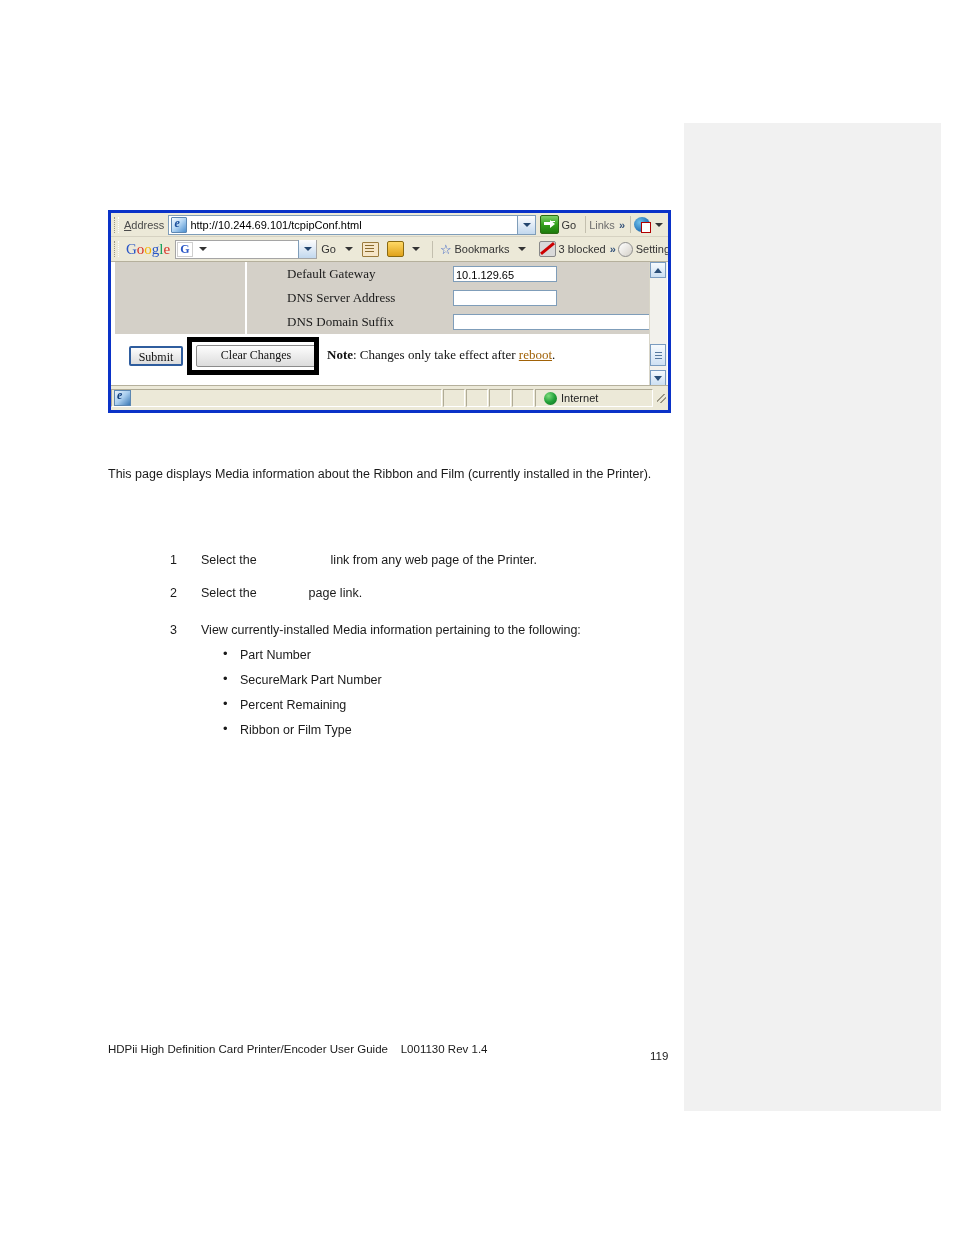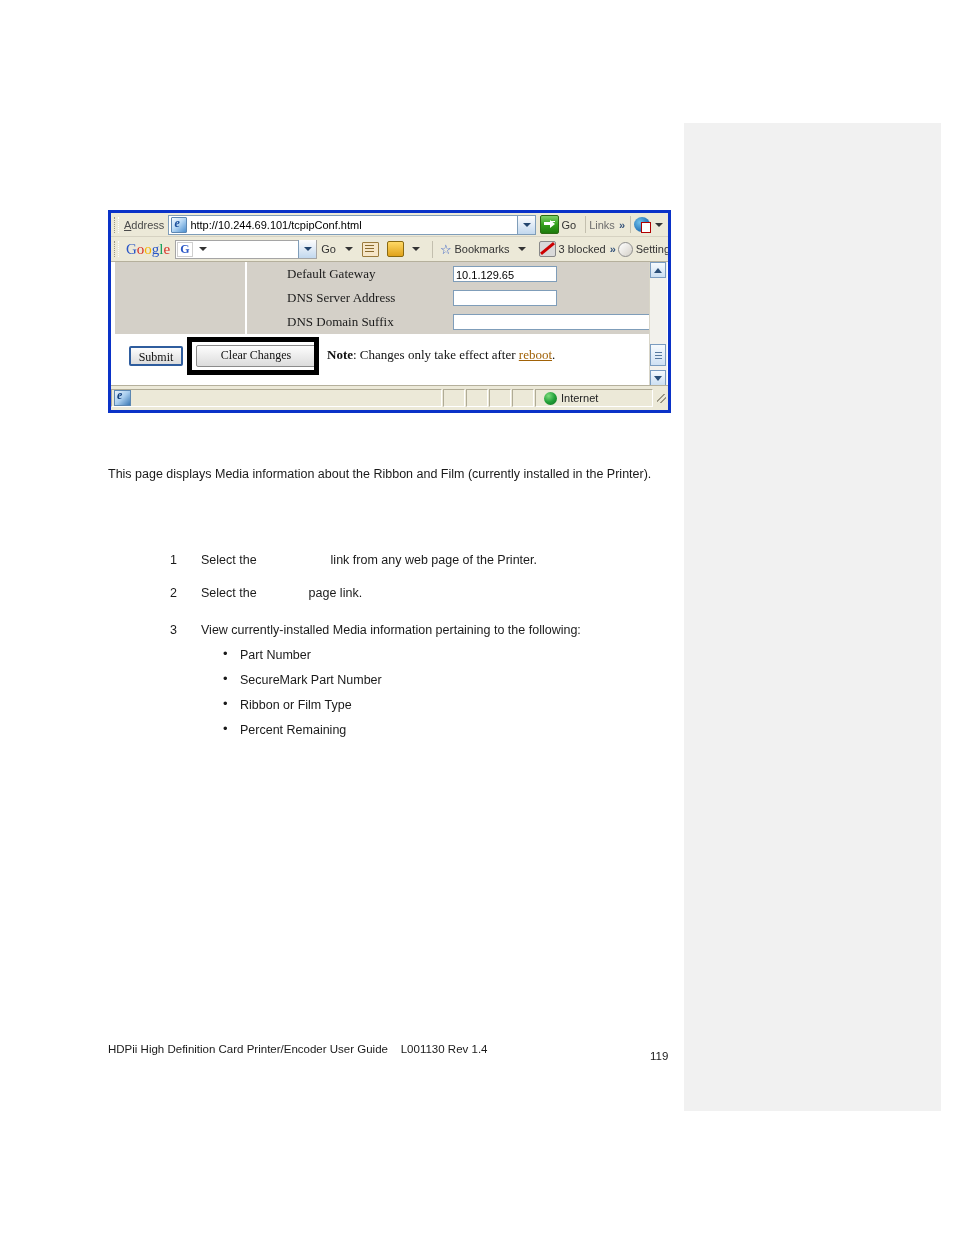--- a/index.html
+++ b/index.html
@@ -573,21 +573,21 @@
     </div>
 
     <div class="step step3">
       <span class="step-num">3</span>
       <span class="step-body">View currently-installed Media information pertaining to the following:</span>
     </div>
 
     <ul id="bullets">
       <li>Part Number</li>
       <li>SecureMark Part Number</li>
+      <li>Percent Remaining</li>
       <li>Ribbon or Film Type</li>
-      <li>Percent Remaining</li>
     </ul>
 
   </div>
 </div>
 
 <div id="footer">HDPii High Definition Card Printer/Encoder User Guide    L001130 Rev 1.4</div>
 <div id="page-number">119</div>
 
 </body></html>

